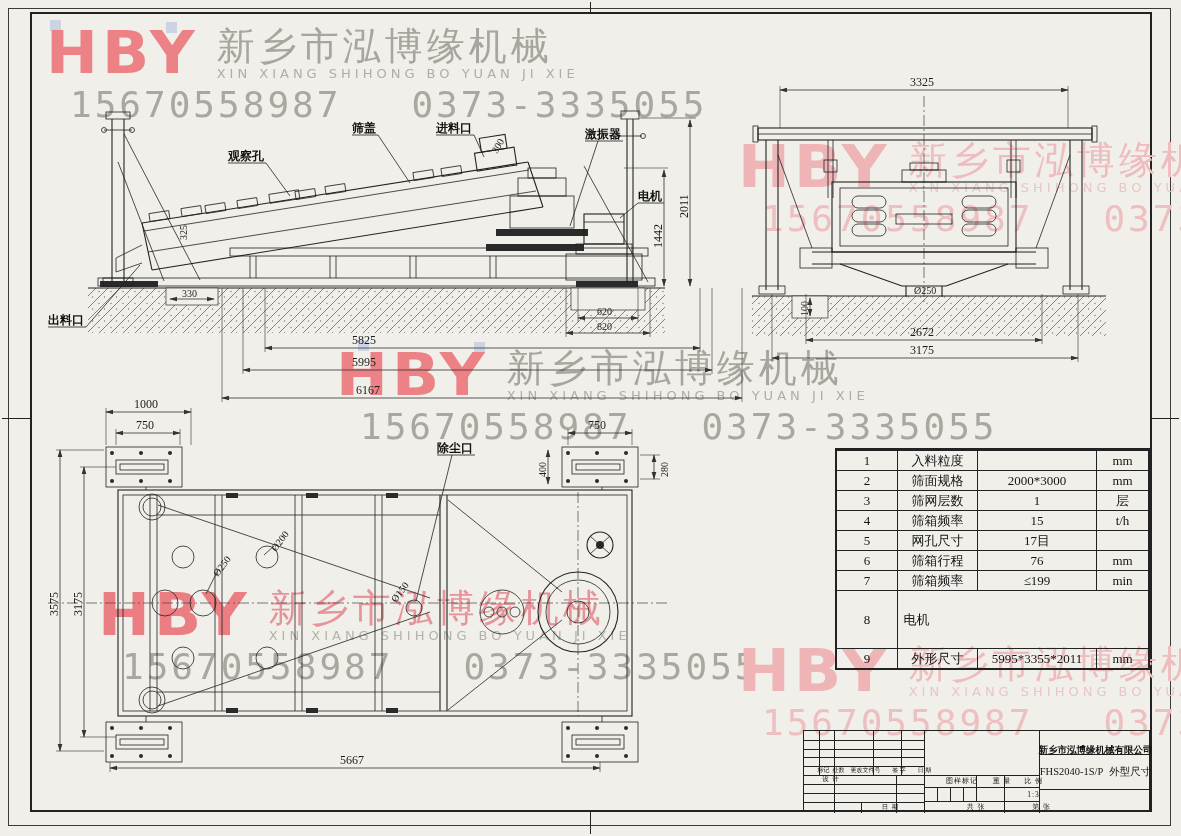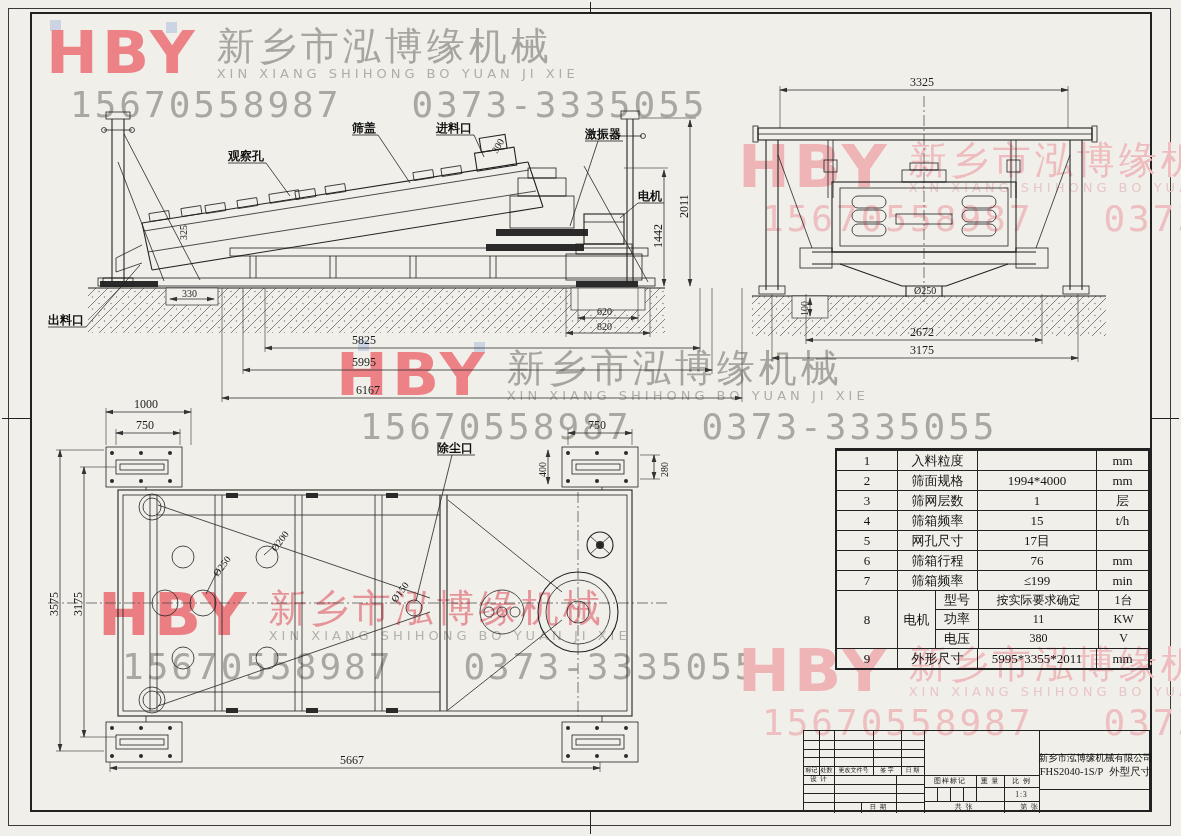--- a/index.html
+++ b/index.html
@@ -61,22 +61,22 @@
   .m-rows{flex:1;display:flex;flex-direction:column;}
   .m-row{flex:1;display:flex;border-top:1px solid #222;}
   .m-row:first-child{border-top:none;}
   .m-k{width:42px;flex:none;border-left:1px solid #222;display:flex;align-items:center;justify-content:center;font-size:13px;}
   .m-v{width:119px;flex:none;border-left:1px solid #222;display:flex;align-items:center;justify-content:center;font-size:12px;}
   .m-u{flex:1;border-left:1px solid #222;display:flex;align-items:center;justify-content:center;font-size:12px;}
   
   .tblock{position:absolute;left:803px;top:730px;width:347px;height:82px;border:1.5px solid #222;box-sizing:border-box;z-index:3;font-family:"Liberation Serif",serif;color:#141414;}
   .hl{position:absolute;height:1px;background:#222;}
   .vl{position:absolute;width:1px;background:#222;}
-  .tb-txt{position:absolute;display:flex;align-items:center;justify-content:center;font-size:7px;letter-spacing:1px;white-space:nowrap;}
-  .tb-company{position:absolute;left:236px;top:16px;width:111px;height:23px;display:flex;align-items:center;justify-content:center;font-size:9.5px;font-weight:normal;white-space:nowrap;}
+  .tb-txt{position:absolute;display:flex;align-items:center;justify-content:center;font-size:7px;letter-spacing:1px;white-space:nowrap;padding-left:12px;}
+  .tb-company{position:absolute;left:236px;top:8px;width:111px;height:23px;display:flex;align-items:center;justify-content:center;font-size:9.5px;font-weight:bold;white-space:nowrap;}
   .tb-dno{position:absolute;left:236px;top:23px;width:111px;height:35px;display:flex;align-items:center;justify-content:center;gap:6px;font-size:10.5px;white-space:nowrap;}
 </style>
 </head>
 <body>
 
 <div class="frame-outer"></div>
 <div class="frame-inner"></div>
 <div class="tick" style="left:2px;top:418px;width:28px;height:1px;"></div>
 <div class="tick" style="left:1152px;top:418px;width:27px;height:1px;"></div>
 <div class="tick" style="left:590px;top:2px;width:1px;height:10px;"></div>
@@ -582,21 +582,21 @@
 <div class="ptable">
   <div class="pt-row h19">
     <div class="pt-c c-no">1</div>
     <div class="pt-c c-name">入料粒度</div>
     <div class="pt-c c-val"></div>
     <div class="pt-c c-unit">mm</div>
   </div>
   <div class="pt-row h19">
     <div class="pt-c c-no">2</div>
     <div class="pt-c c-name">筛面规格</div>
-    <div class="pt-c c-val">1994*4000</div>
+    <div class="pt-c c-val">2000*3000</div>
     <div class="pt-c c-unit">mm</div>
   </div>
   <div class="pt-row h19">
     <div class="pt-c c-no">3</div>
     <div class="pt-c c-name">筛网层数</div>
     <div class="pt-c c-val">1</div>
     <div class="pt-c c-unit">层</div>
   </div>
   <div class="pt-row h19">
     <div class="pt-c c-no">4</div>
@@ -618,37 +618,20 @@
   </div>
   <div class="pt-row h19">
     <div class="pt-c c-no">7</div>
     <div class="pt-c c-name">筛箱频率</div>
     <div class="pt-c c-val">≤199</div>
     <div class="pt-c c-unit">min</div>
   </div>
   <div class="pt-motor">
     <div class="m-no">8</div>
     <div class="m-name">电机</div>
-    <div class="m-rows">
-      <div class="m-row">
-        <div class="m-k">型号</div>
-        <div class="m-v">按实际要求确定</div>
-        <div class="m-u">1台</div>
-      </div>
-      <div class="m-row">
-        <div class="m-k">功率</div>
-        <div class="m-v">11</div>
-        <div class="m-u">KW</div>
-      </div>
-      <div class="m-row">
-        <div class="m-k">电压</div>
-        <div class="m-v">380</div>
-        <div class="m-u">V</div>
-      </div>
-    </div>
   </div>
   <div class="pt-row h19">
     <div class="pt-c c-no">9</div>
     <div class="pt-c c-name">外形尺寸</div>
     <div class="pt-c c-val">5995*3355*2011</div>
     <div class="pt-c c-unit">mm</div>
   </div>
 </div>
 
 <div class="tblock">

